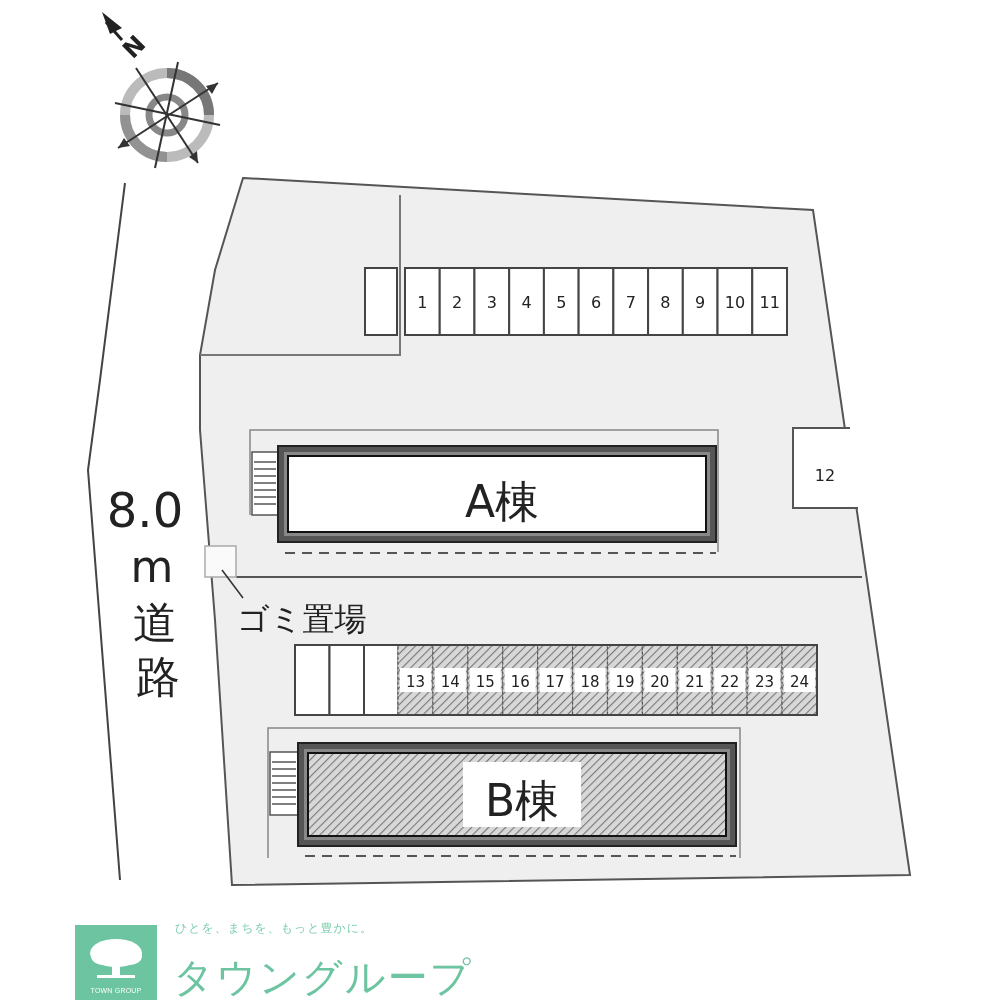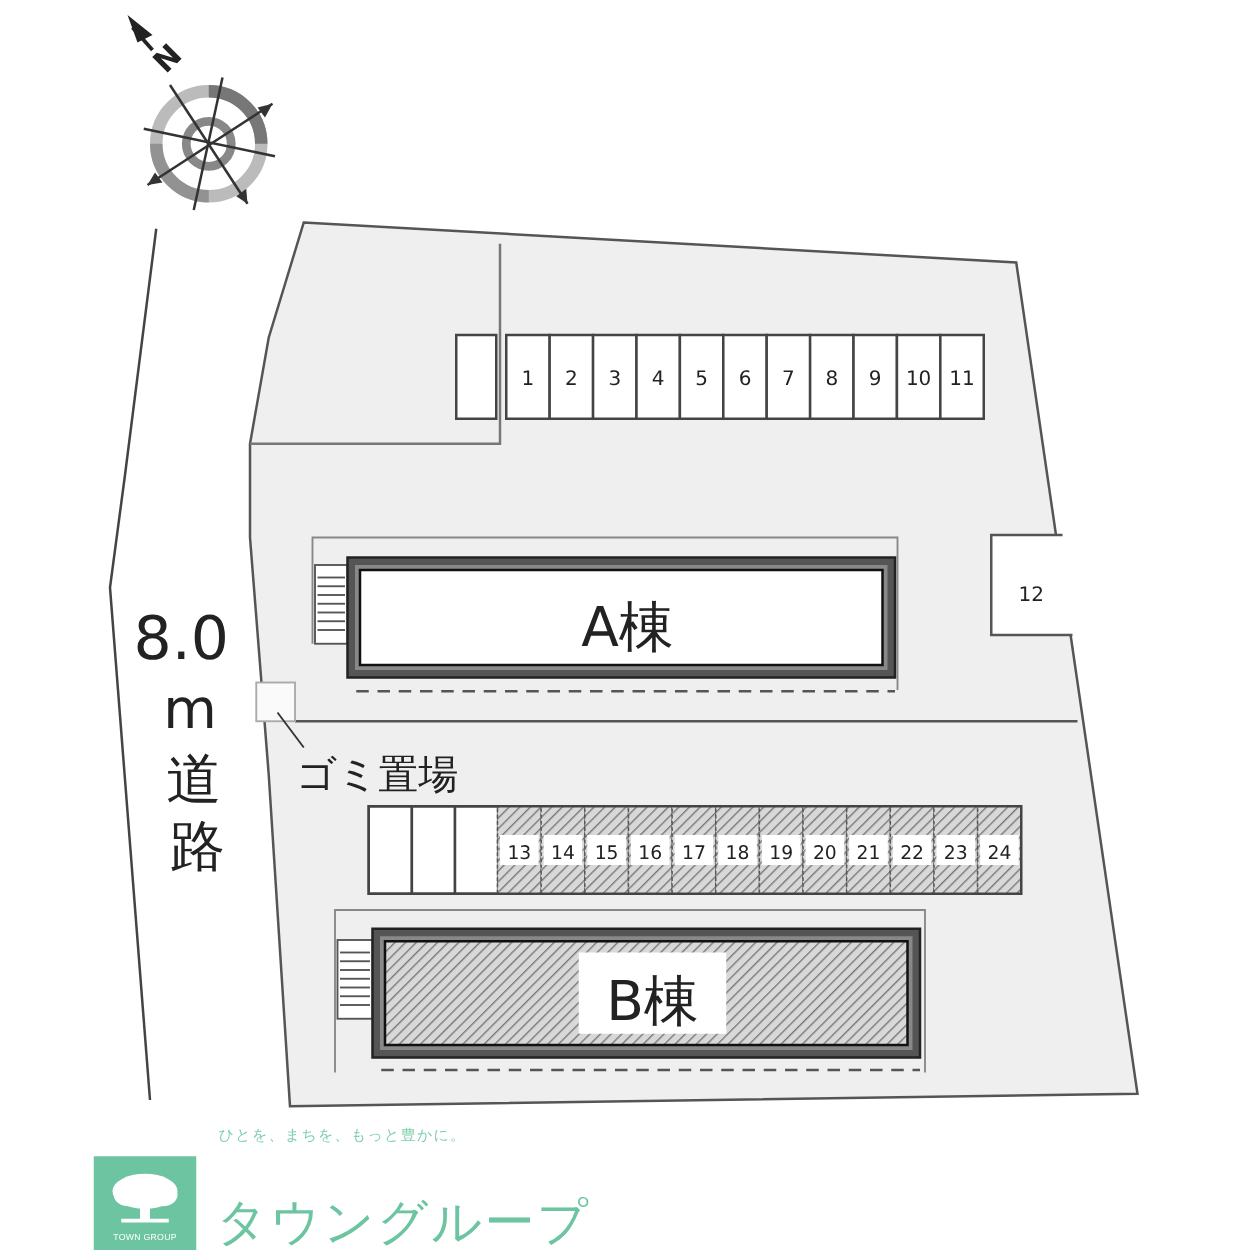--- a/index.html
+++ b/index.html
@@ -3,21 +3,21 @@
 <meta charset="utf-8">
 <style>
   html, body { margin:0; padding:0; background:#ffffff; }
   body { width:1000px; height:1000px; position:relative; overflow:hidden;
          font-family:"DejaVu Sans", "Liberation Sans", sans-serif; }
   svg { position:absolute; left:0; top:0; }
   .lbl { font-family:"DejaVu Sans", "Liberation Sans", sans-serif; fill:#222; }
   .logo-box { position:absolute; left:75px; top:925px; width:82px; height:75px; background:#6cc4a0; }
   .logo-sub { position:absolute; left:0; bottom:6px; width:100%; text-align:center;
               color:#fff; font-size:7px; font-family:"Liberation Sans", sans-serif; letter-spacing:0.2px; }
-  .tagline { position:absolute; left:175px; top:900px; color:#7fcfae; font-size:12px;
+  .tagline { position:absolute; left:175px; top:920px; color:#7fcfae; font-size:12px;
              font-family:"DejaVu Sans", sans-serif; letter-spacing:1px; }
   .brand { position:absolute; left:173px; top:950px; color:#6cc4a0; font-size:40px;
            font-family:Liberation Serif, serif; letter-spacing:2px; }
 </style>
 </head>
 <body>
 
 <svg width="1000" height="1000" viewBox="0 0 1000 1000">
   <defs>
     <pattern id="hatch" patternUnits="userSpaceOnUse" width="6" height="6" patternTransform="rotate(45)">

